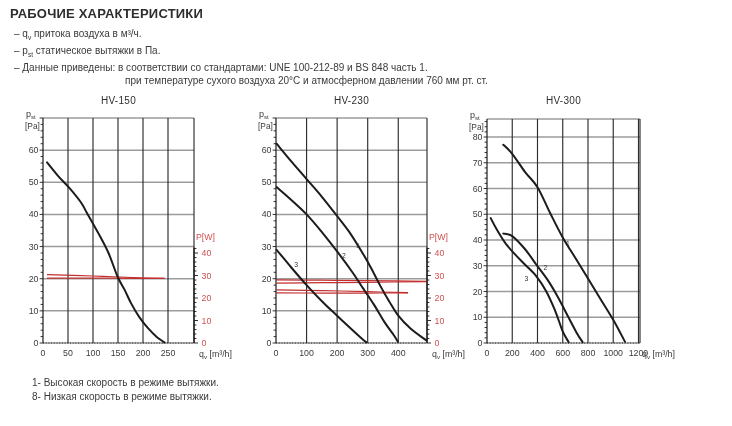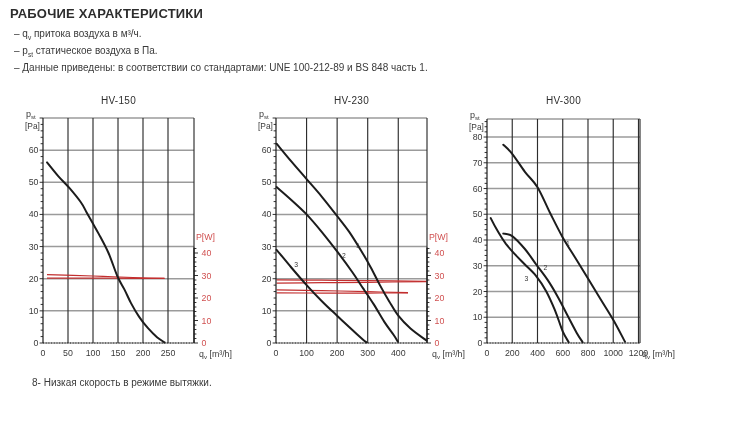--- a/index.html
+++ b/index.html
@@ -20,22 +20,23 @@
 </style>
 </head>
 <body>
 
 <div class="page">
 
   <div class="header">
     <h1 class="page-title">РАБОЧИЕ ХАРАКТЕРИСТИКИ</h1>
     <div class="bullets">
       <div class="bullet"><span>– q</span><sub>v</sub><span> притока воздуха в м³/ч.</span></div>
-      <div class="bullet"><span>– p</span><sub>st</sub><span> статическое воздуха в Па.</span></div>
+      <div class="bullet"><span>– p</span><sub>st</sub><span> статическое вытяжки в Па.</span></div>
       <div class="bullet"><span>– Данные приведены: в соответствии со стандартами: UNE 100-212-89 и BS 848 часть 1.</span></div>
+      <div class="bullet indent"><span>при температуре сухого воздуха 20°C и атмосферном давлении 760 мм рт. ст.</span></div>
     </div>
   </div>
 
   <div class="charts-row">
     <div class="chart" id="chart0"><svg width="240" height="295" viewBox="0 0 240 295">
           <g>
             <line x1="35" y1="222.85714285714286" x2="186" y2="222.85714285714286" stroke="#9b9b9b" stroke-width="1.5"></line>
             <line x1="35" y1="190.71428571428572" x2="186" y2="190.71428571428572" stroke="#9b9b9b" stroke-width="1.5"></line>
             <line x1="35" y1="158.57142857142856" x2="186" y2="158.57142857142856" stroke="#9b9b9b" stroke-width="1.5"></line>
             <line x1="35" y1="126.42857142857142" x2="186" y2="126.42857142857142" stroke="#9b9b9b" stroke-width="1.5"></line>
@@ -364,16 +365,17 @@
             <text x="17" y="41.5" font-size="8.4" fill="#3a3a3a">[Pa]</text>
             <text x="190" y="269" font-size="8.8" fill="#3a3a3a"><tspan>q</tspan><tspan dy="1.8" font-size="6.2">v</tspan><tspan dy="-1.8"> [m³/h]</tspan></text>
             <text x="115.79207920792079" y="158.44827586206895" font-size="6.8" fill="#333" text-anchor="middle">1</text>
             <text x="93.32178217821783" y="182.13563218390806" font-size="6.8" fill="#333" text-anchor="middle">2</text>
             <text x="74.38613861386139" y="193.20689655172413" font-size="6.8" fill="#333" text-anchor="middle">3</text>
           </g>
         </svg></div>
   </div>
 
   <div class="footnotes">
+    <div>1- Высокая скорость в режиме вытяжки.</div>
     <div>8- Низкая скорость в режиме вытяжки.</div>
   </div>
 
 </div>
 
 </body></html>

